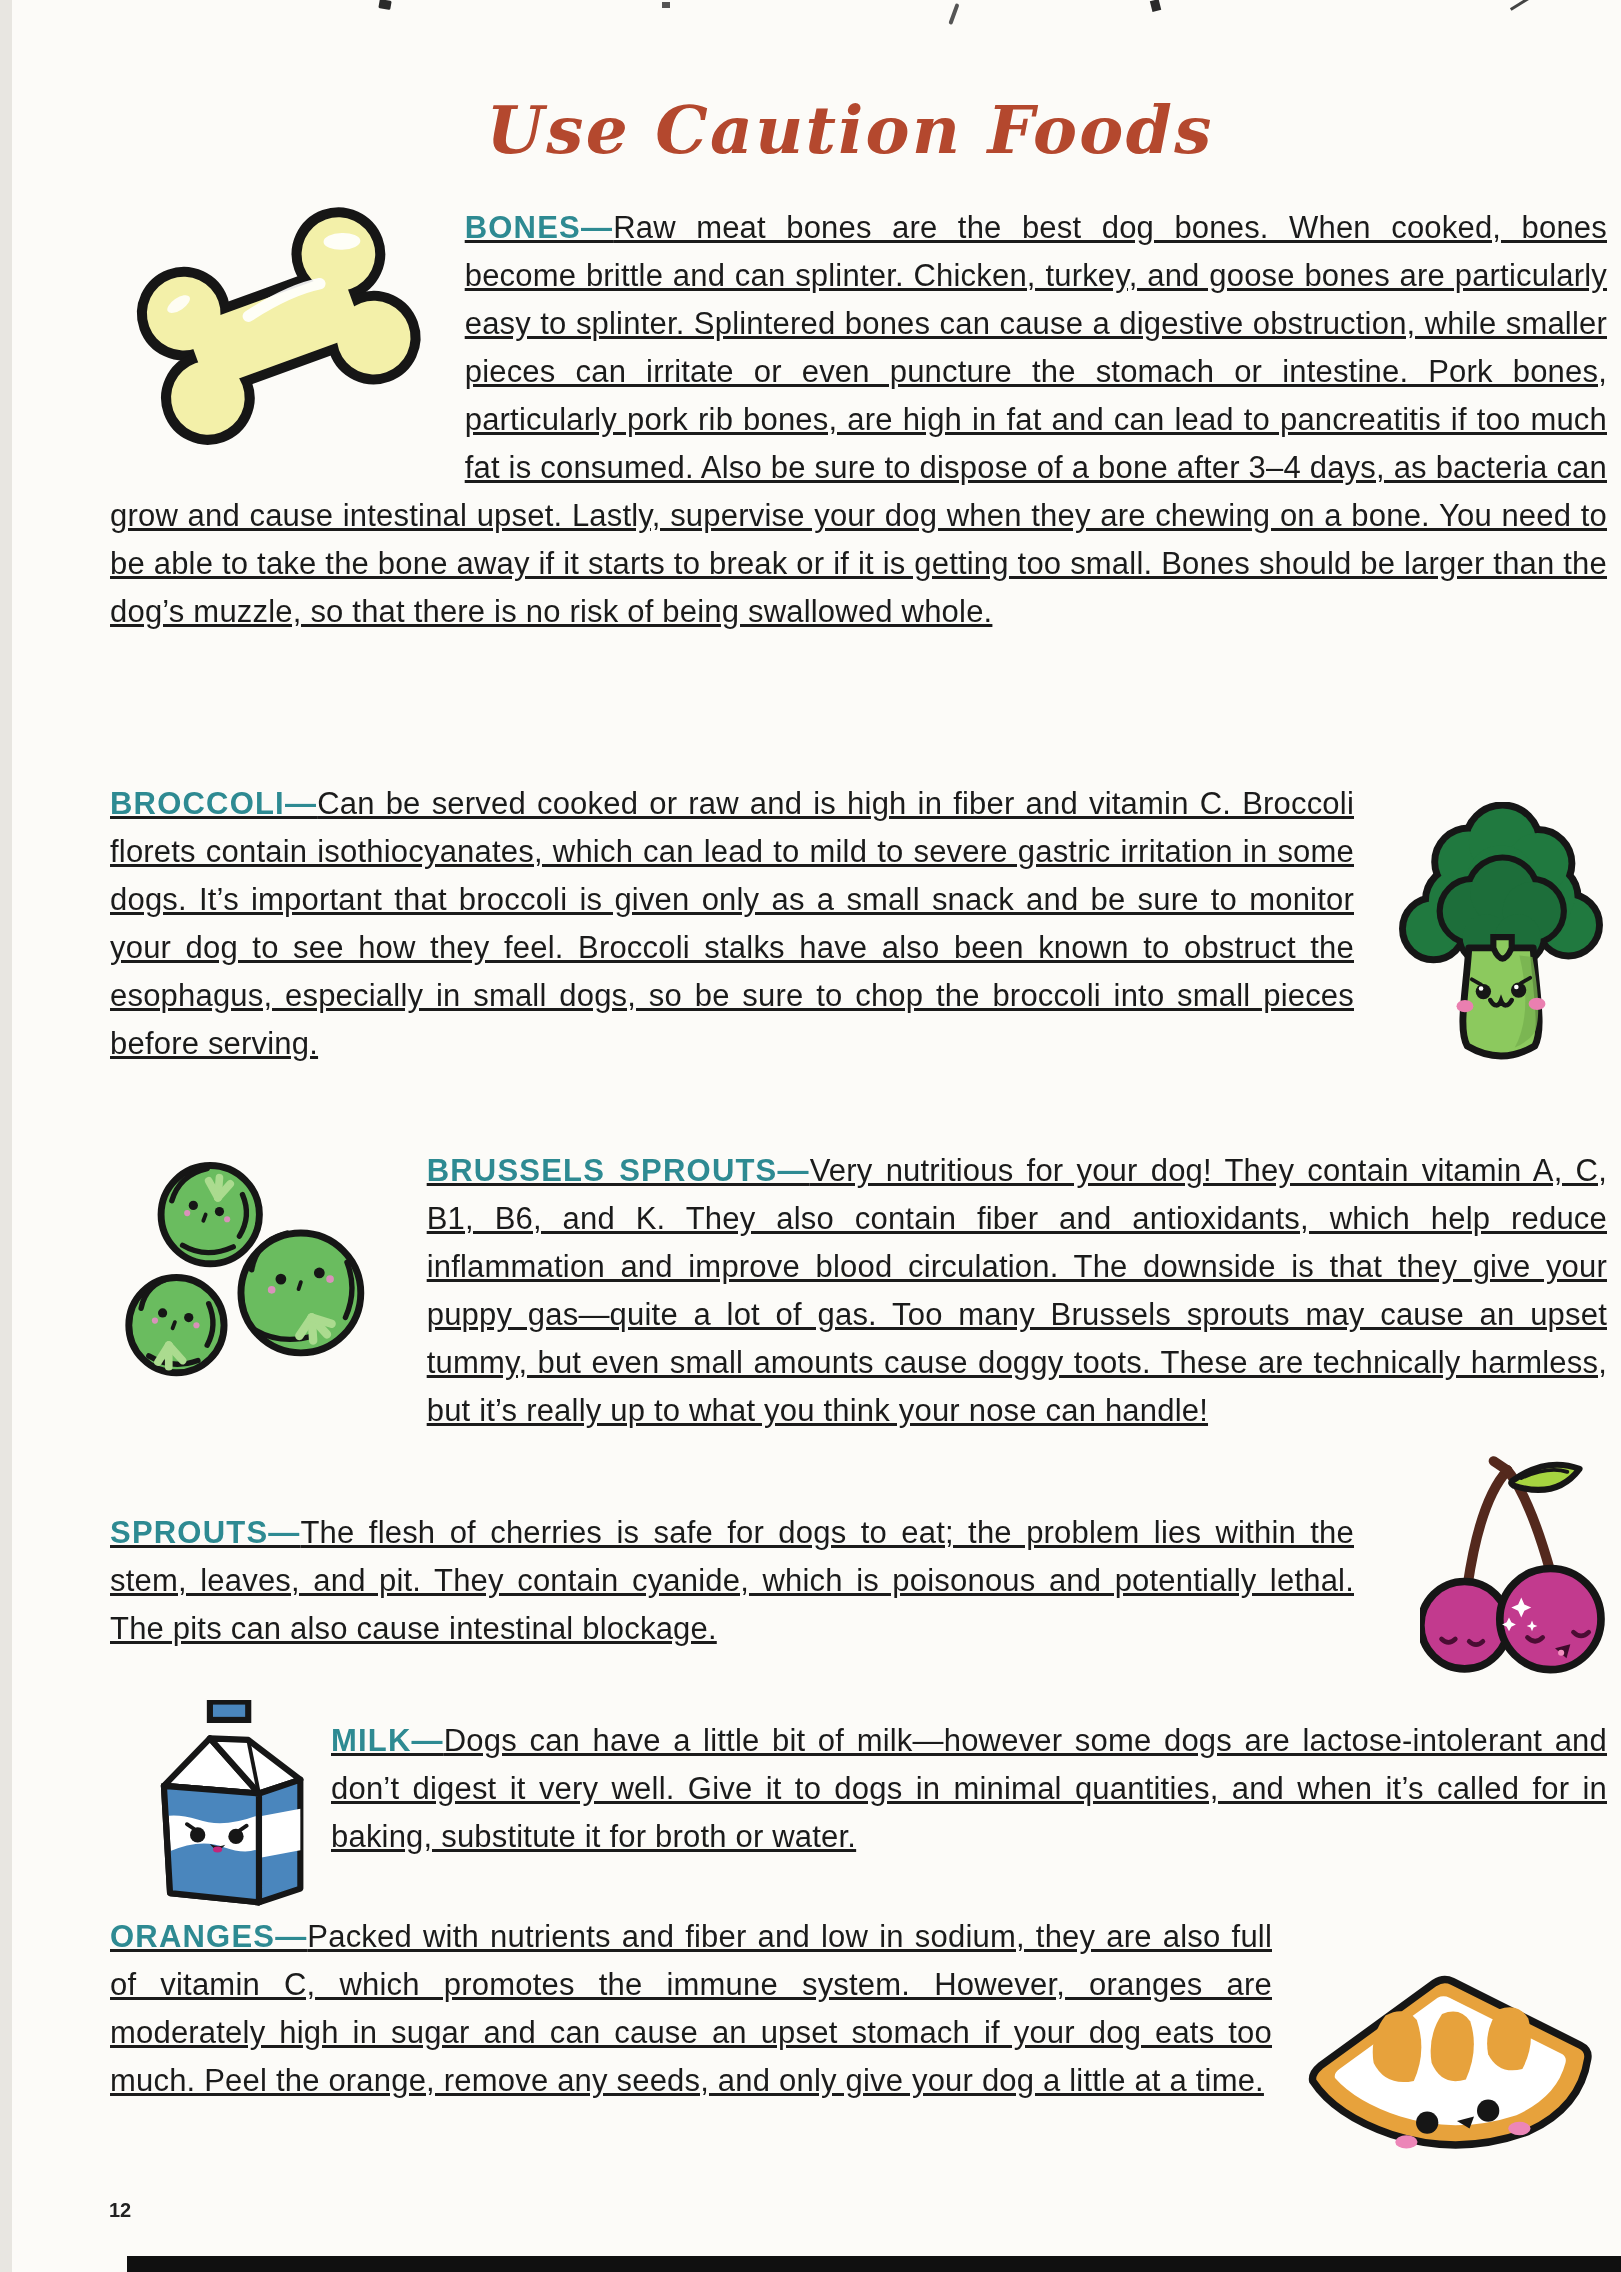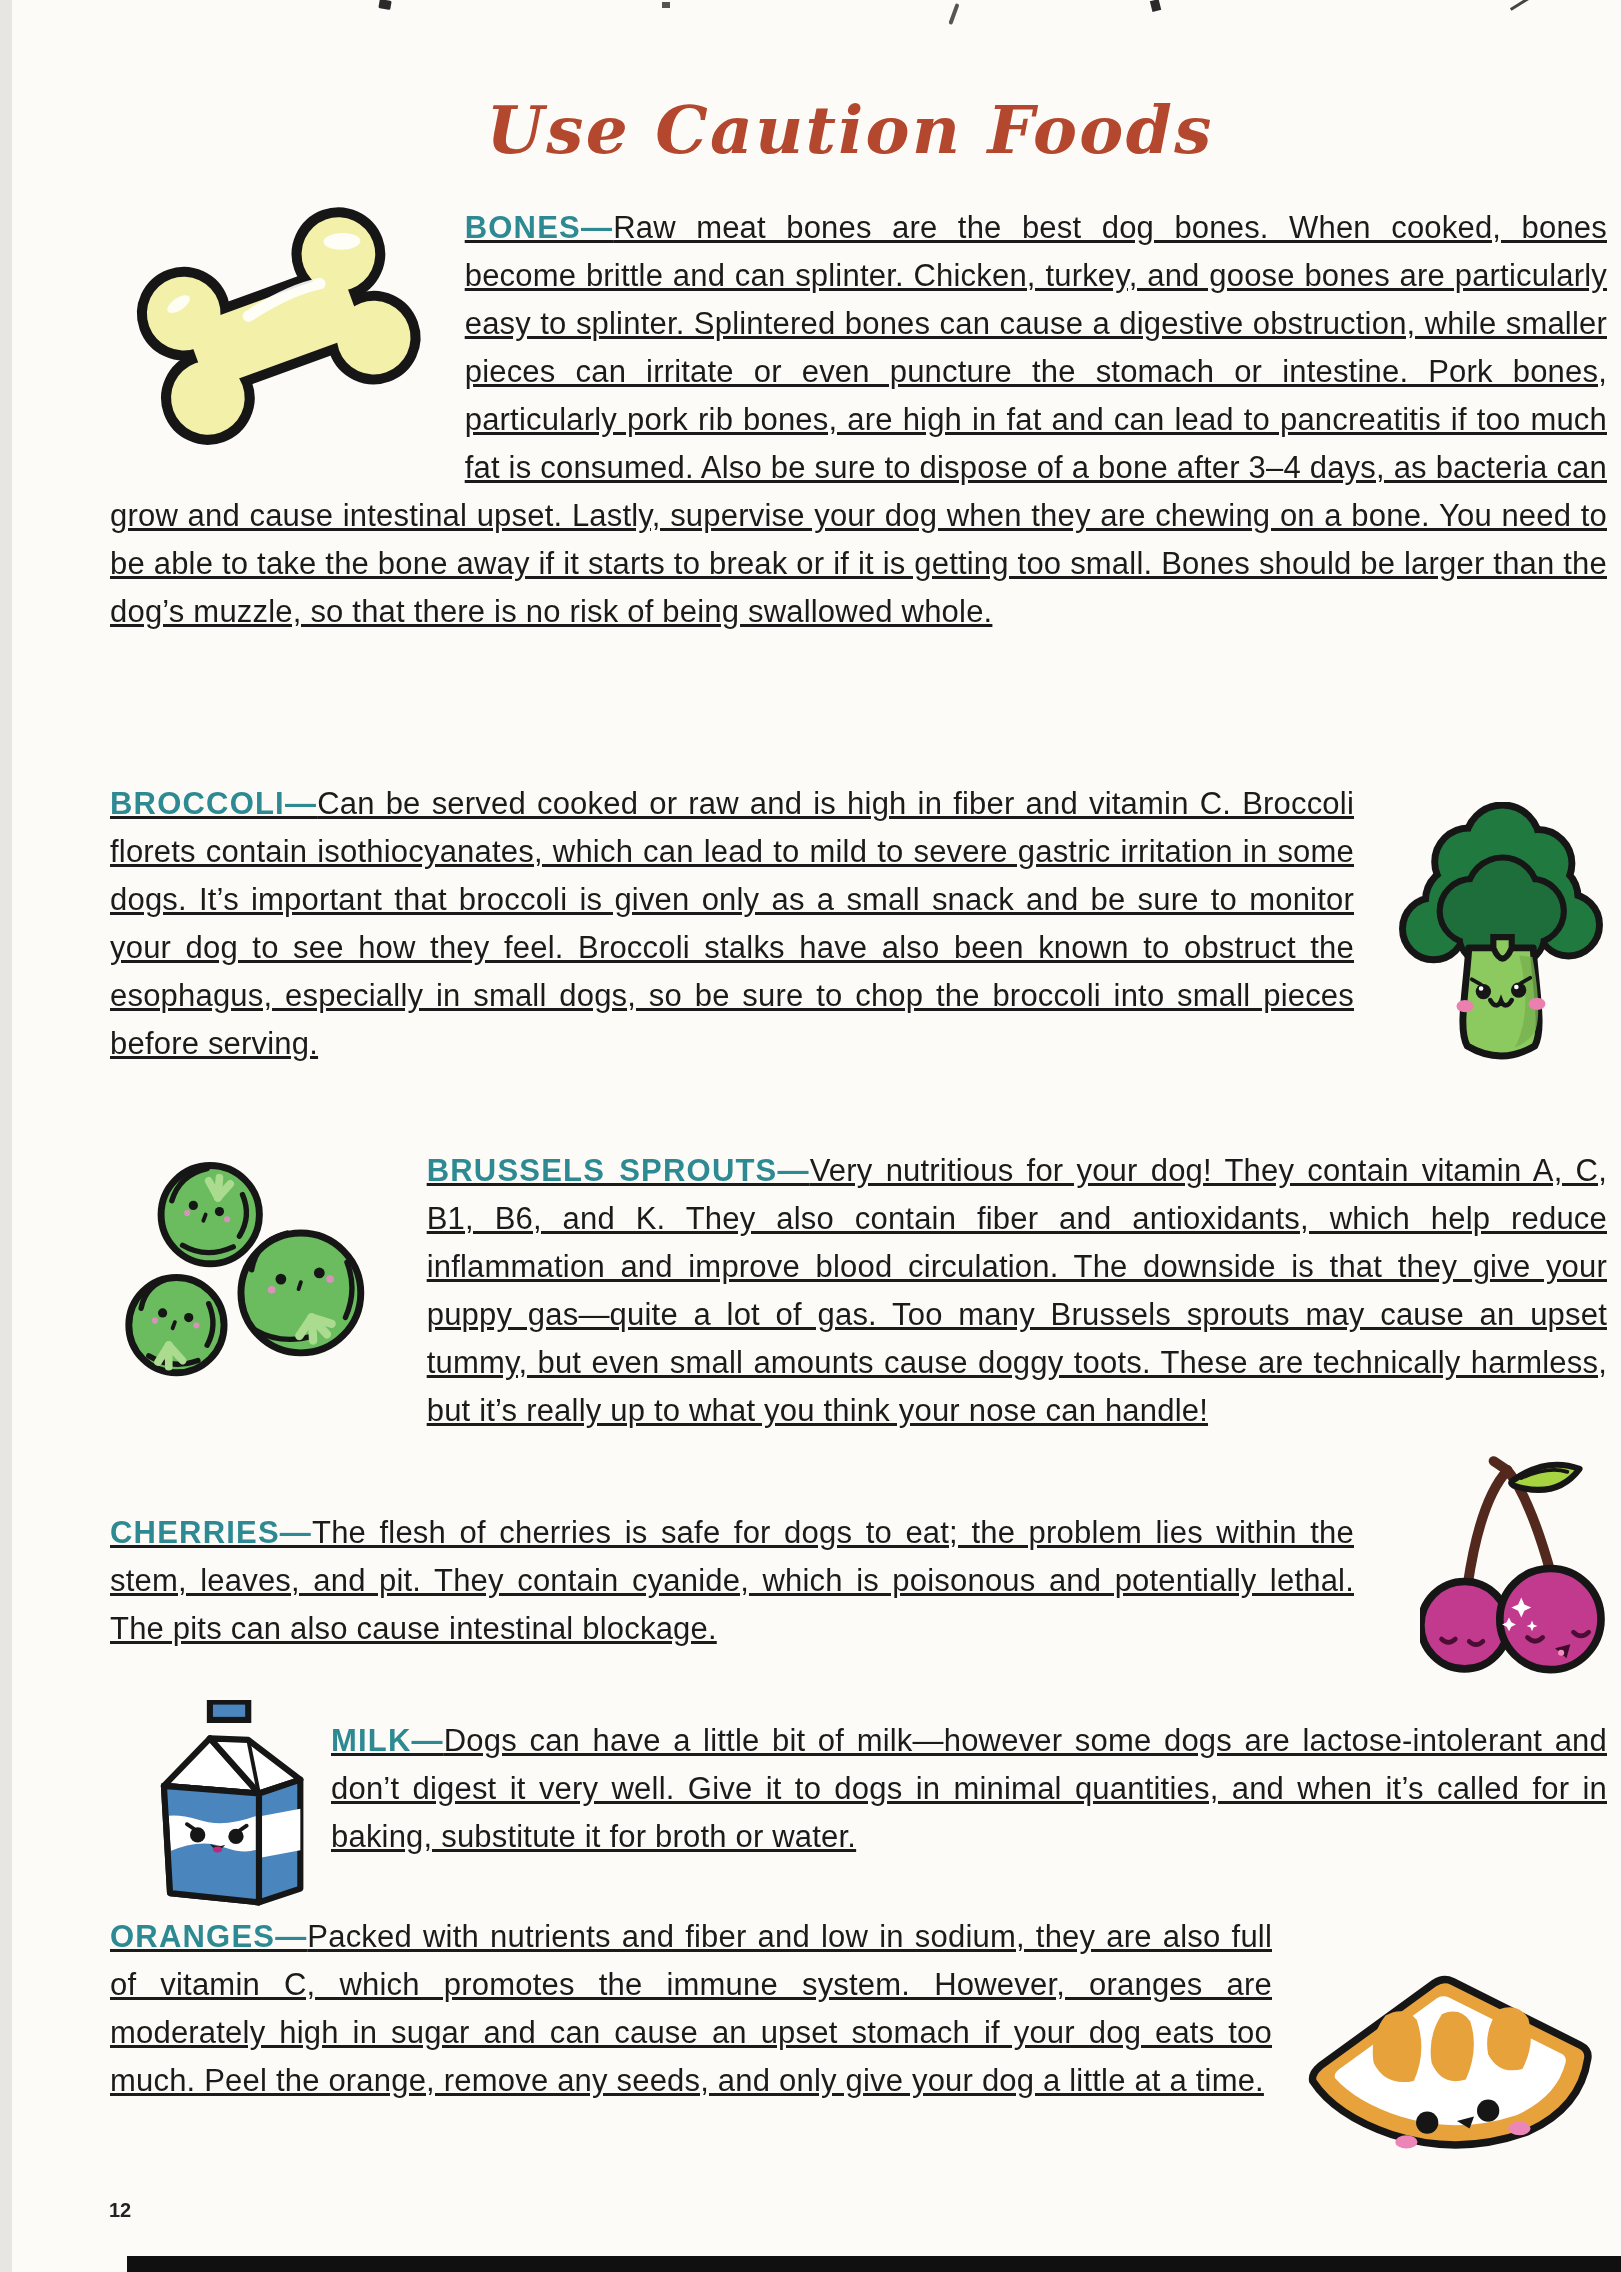--- a/index.html
+++ b/index.html
@@ -194,21 +194,21 @@
         <circle cx="170" cy="214" r="66" fill="#c23a8e" stroke="#161616" stroke-width="10"></circle>
         <path d="M28,240 q9,9 18,0 M64,243 q9,9 18,0" stroke="#4a0d33" stroke-width="6" fill="none" stroke-linecap="round"></path>
         <path d="M140,238 q10,10 20,0 M200,231 q10,10 20,0" stroke="#4a0d33" stroke-width="6" fill="none" stroke-linecap="round"></path>
         <path d="M176,252 l20,-5 l-5,18 z" fill="#3f0b2c"></path>
         <circle cx="184" cy="258" r="4" fill="#f48fc0"></circle>
         <path d="M132,186 l4,9 9,4 -9,4 -4,9 -4,-9 -9,-4 9,-4 z" fill="#ffffff"></path>
         <path d="M116,212 l3,6 6,3 -6,3 -3,6 -3,-6 -6,-3 6,-3 z" fill="#ffffff"></path>
         <path d="M146,216 l2,5 5,2 -5,2 -2,5 -2,-5 -5,-2 5,-2 z" fill="#ffffff"></path>
       </svg>
     </span>
-    <p class="body-text" style="width:1244px;"><span class="hd">CHERRIES—</span><span>The flesh of cherries is safe for dogs to eat; the problem lies within the stem, leaves, and pit. They contain cyanide, which is poisonous and potentially lethal. The pits can also cause intestinal blockage.</span></p>
+    <p class="body-text" style="width:1244px;"><span class="hd">SPROUTS—</span><span>The flesh of cherries is safe for dogs to eat; the problem lies within the stem, leaves, and pit. They contain cyanide, which is poisonous and potentially lethal. The pits can also cause intestinal blockage.</span></p>
   </div>
 
   <div class="section" style="top:1913px;">
     <span class="fig-right" style="margin:49px 0 0 20px;">
       <svg width="315" height="223" viewBox="0 0 412 300">
         <path d="M22,160 Q20,150 32,140 L186,28 Q198,20 210,26 L382,112 Q394,118 392,130 Q382,196 312,228 Q220,262 128,232 Q52,206 22,160 Z" fill="#e7a23c" stroke="#161616" stroke-width="10" stroke-linejoin="round"></path>
         <path d="M52,156 Q50,150 58,144 L190,48 Q198,44 206,48 L358,124 Q364,128 362,136 Q350,182 296,206 Q216,232 140,208 Q80,188 52,156 Z" fill="#ffffff"></path>
         <path d="M120,72 Q146,58 162,78 Q176,120 158,160 Q120,168 104,136 Q98,100 120,72 Z" fill="#e7a23c"></path>
         <path d="M196,70 Q220,60 234,80 Q246,118 228,158 Q196,168 182,136 Q176,100 196,70 Z" fill="#e7a23c"></path>
         <path d="M272,64 Q298,54 312,76 Q322,110 304,144 Q272,152 258,124 Q252,92 272,64 Z" fill="#e7a23c"></path>

